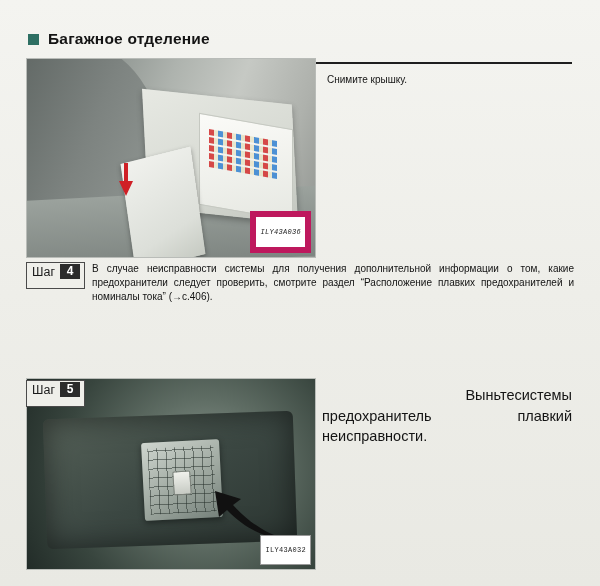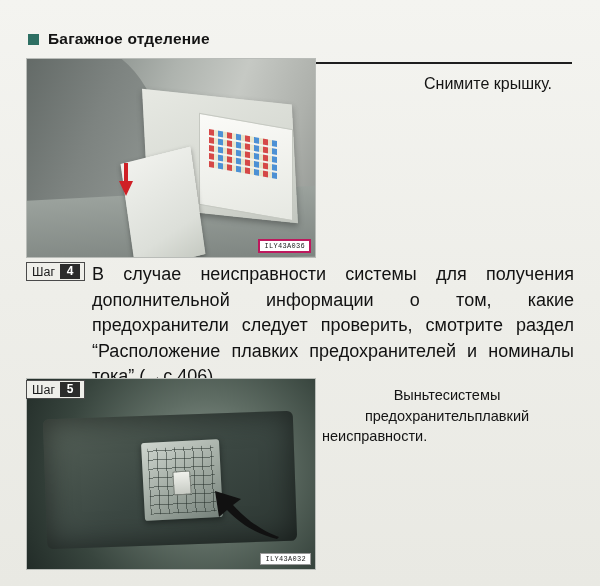--- a/index.html
+++ b/index.html
@@ -150,75 +150,75 @@
     background: #cf2026;
   }
   .p1-tag {
     position: absolute;
     right: 4px;
     bottom: 4px;
     background: #ffffff;
     color: #222;
     font-size: 7px;
     letter-spacing: .3px;
-    padding: 1px 4px;
+    padding: 11px 4px;
     font-family: "Liberation Mono", monospace;
-    border: 2px solid #be185d;
+    border: 6px solid #be185d;
+    font-style: italic;
   }
 
   
   .caption1 {
     position: absolute;
-    left: 308px;
+    left: 327px;
     top: 73px;
     width: 244px;
-    font-size: 16px;
+    font-size: 10px;
     line-height: 1.35;
     color: #141414;
-    text-align: right;
   }
 
   
   .step-block {
     position: absolute;
     display: flex;
     align-items: flex-start;
   }
   .step4 {
     left: 26px;
     top: 262px;
     width: 548px;
   }
   .step-badge {
     display: inline-flex;
     align-items: center;
     gap: 5px;
     border: 1px solid #4a4a4a;
     background: #efefea;
-    padding: 1px 4px 1px 5px;
+    padding: 1px 4px 9px 5px;
     margin-right: 7px;
     flex: 0 0 auto;
   }
   .step-badge .lbl {
     font-size: 12.5px;
     color: #1b1b1b;
   }
   .step-badge .num {
     display: inline-block;
     min-width: 14px;
     text-align: center;
     background: #2b2b2b;
     color: #fff;
     font-size: 12px;
     font-weight: bold;
     padding: 0 3px;
     line-height: 15px;
   }
   .step4 .step-text {
-    font-size: 18px;
+    font-size: 10px;
     line-height: 1.42;
     text-align: justify;
     color: #121212;
     flex: 1 1 auto;
   }
 
   
   .photo2 {
     position: absolute;
     left: 26px;
@@ -287,21 +287,21 @@
     height: 52px;
   }
   .p2-tag {
     position: absolute;
     right: 4px;
     bottom: 4px;
     background: #ffffff;
     color: #222;
     font-size: 7px;
     letter-spacing: .3px;
-    padding: 1px 4px;
+    padding: 10px 4px;
     font-family: "Liberation Mono", monospace;
     border: 1px solid #999;
   }
   .watermark {
     position: absolute;
     left: 14px;
     bottom: 12px;
     color: rgba(235,240,235,.55);
     font-size: 13px;
     letter-spacing: 3px;
@@ -326,25 +326,25 @@
     position: absolute;
     left: 322px;
     top: 385px;
     width: 250px;
     font-size: 14.5px;
     line-height: 1.42;
     color: #141414;
   }
   .caption2 .l1 {
     display: flex;
-    justify-content: center;
+    justify-content: flex-end;
   }
   .caption2 .l2 {
     display: flex;
-    justify-content: center;
+    justify-content: space-between;
   }
   .caption2 .l3 { display: block; }
 </style>
 </head>
 <body>
 
 <div class="page">
 
   <div class="header">
     <span class="sq"></span>

